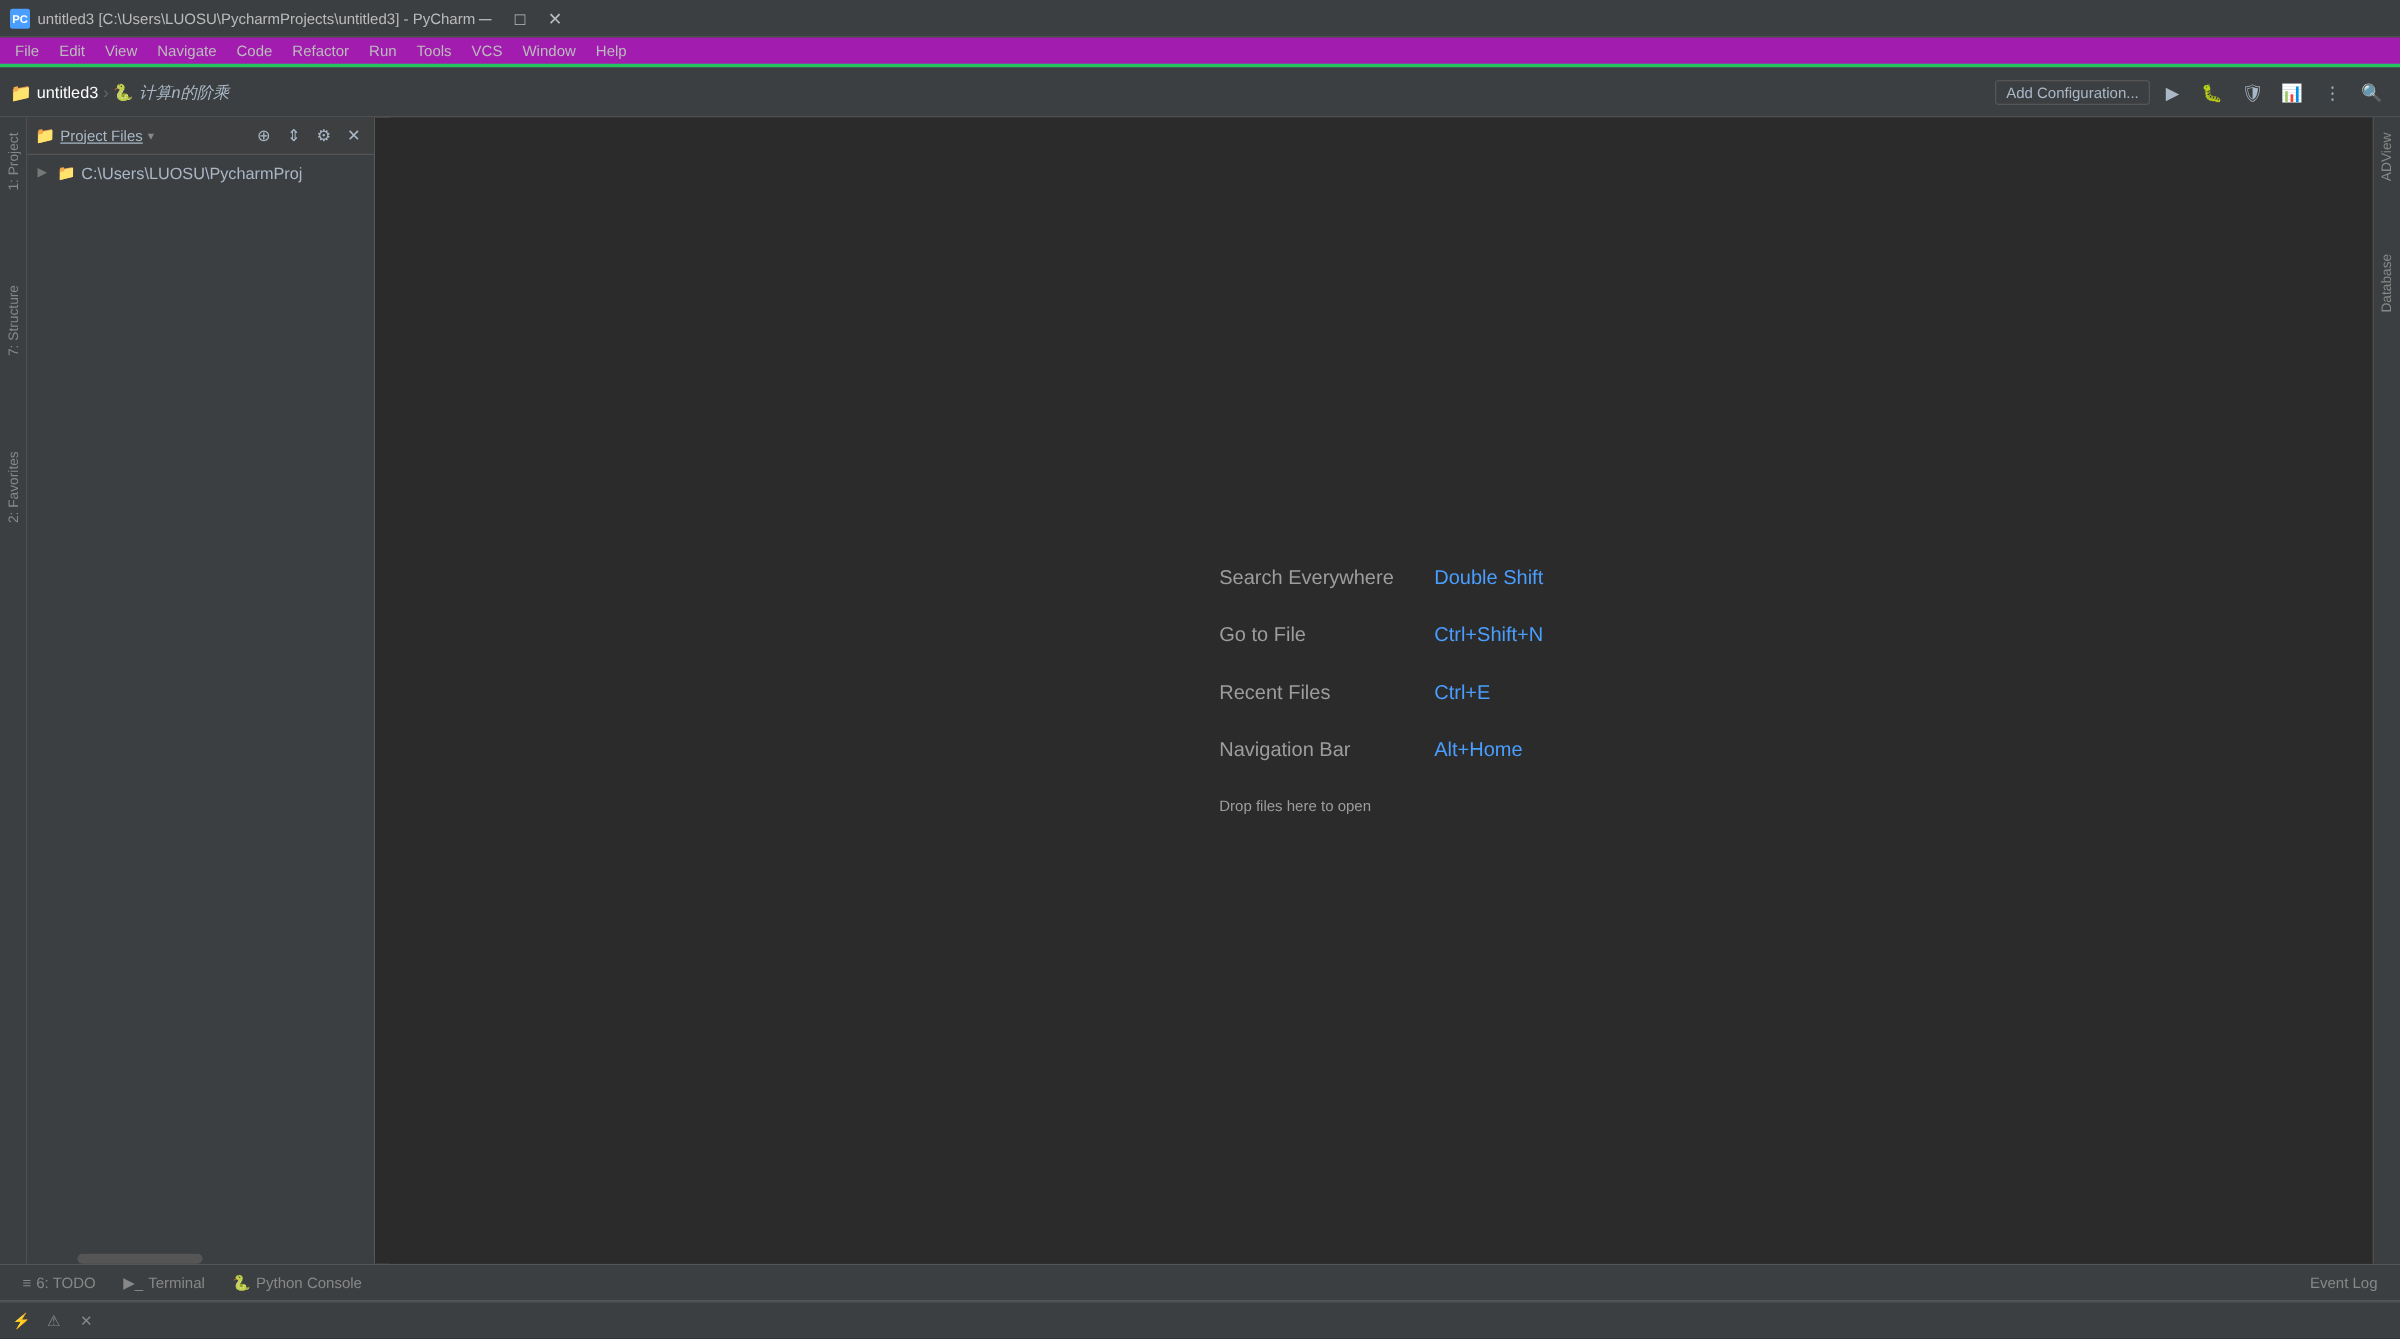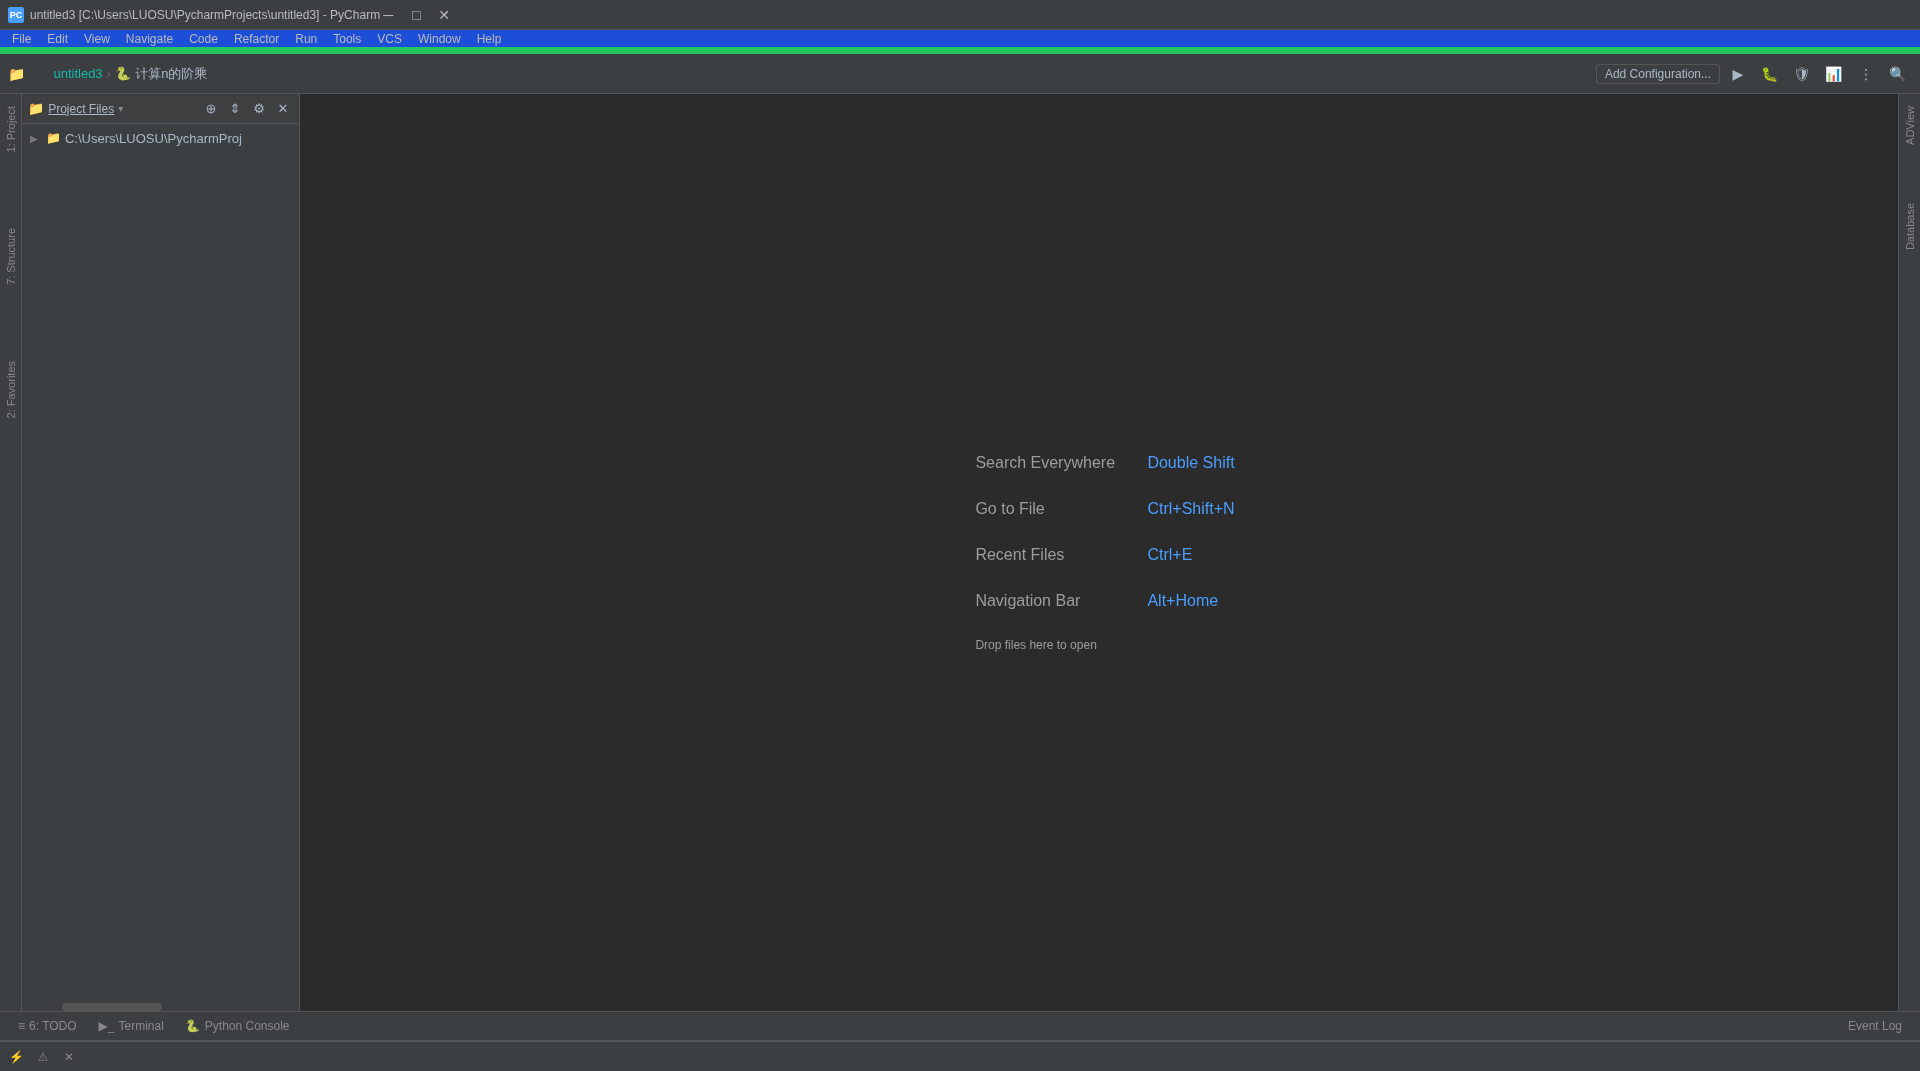--- a/index.html
+++ b/index.html
@@ -51,25 +51,25 @@
       align-items: center;
       justify-content: center;
       cursor: pointer;
       color: #bbb;
       font-size: 14px;
     }
 
     
     #menubar {
       height: 24px;
-      background: #1d4ed8;
+      background: #a21caf;
       display: flex;
       align-items: center;
       padding: 0 4px;
-      border-bottom: 7px solid #22c55e;
+      border-bottom: 3px solid #22c55e;
       font-size: 12px;
       color: #bbb;
     }
     .menu-item {
       padding: 2px 8px;
       cursor: pointer;
       border-radius: 2px;
     }
 
     
@@ -344,24 +344,24 @@
   <div class="menu-item">Run</div>
   <div class="menu-item">Tools</div>
   <div class="menu-item">VCS</div>
   <div class="menu-item">Window</div>
   <div class="menu-item">Help</div>
 </div>
 
 <div id="toolbar">
   <div id="breadcrumb">
     <span style="font-size:14px;">📁</span>
-    <span style="cursor:pointer; color:#14b8a6;margin-left:24px;">untitled3</span>
+    <span style="cursor:pointer; color:#ffffff;">untitled3</span>
     <span class="breadcrumb-sep">›</span>
     <span style="font-size:13px;">🐍</span>
-    <span style="cursor:pointer; color:#a9b7c6;">计算n的阶乘</span>
+    <span style="cursor:pointer; color:#a9b7c6;font-style:italic;">计算n的阶乘</span>
   </div>
   <div id="toolbar-right">
     <button class="toolbar-btn">Add Configuration...</button>
     <button class="toolbar-icon-btn">▶</button>
     <button class="toolbar-icon-btn">🐛</button>
     <button class="toolbar-icon-btn">🛡</button>
     <button class="toolbar-icon-btn">📊</button>
     <button class="toolbar-icon-btn">⋮</button>
     <button class="toolbar-icon-btn">🔍</button>
   </div>

